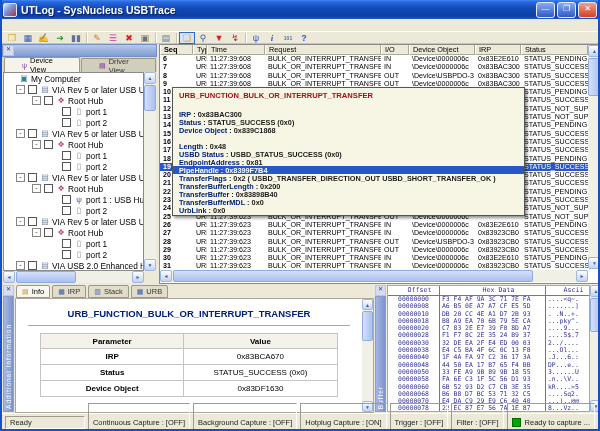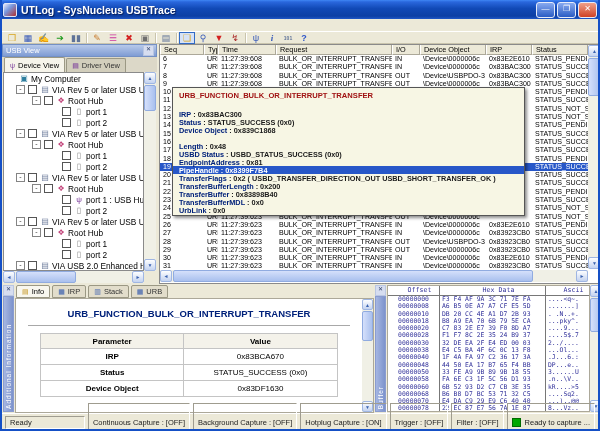--- a/index.html
+++ b/index.html
@@ -29,21 +29,21 @@
   .c-dred{color:#a82222;} .c-hlp{color:#2d55c8;font-weight:bold;}
   .ital{font-style:italic;font-family:"Liberation Serif",serif;font-weight:bold;}
   .tiny{font-size:5px;font-weight:bold;letter-spacing:0;}
   
   .usbview{position:absolute;left:0;top:44px;width:155px;height:240px;background:#ece9d8;}
   .lp-header{position:absolute;left:0;top:0;right:0;height:13px;display:flex;align-items:center;
     background:linear-gradient(180deg,#b7c9ea,#7f9cd4);border:1px solid #7490c4;box-sizing:border-box;}
   .lp-title{flex:1;font-size:7.5px;color:#fff;padding-left:3px;}
   .xbtn{width:9px;height:9px;border:1px solid #b9c6e2;background:#d6ddf0;color:#30406a;font-size:6px;line-height:7px;text-align:center;margin-right:2px;flex:none;}
   .lp-tabs{position:absolute;left:0;top:13px;right:0;height:15px;display:flex;align-items:flex-end;background:#dcd8c8;padding-left:2px;box-sizing:border-box;}
-  .lp-tab{display:flex;align-items:center;height:13px;padding:0 5px;font-size:7.5px;background:#d2cebc;
+  .lp-tab{display:flex;align-items:center;height:13px;padding:0 17px;font-size:7.5px;background:#d2cebc;
     border:1px solid #9b9884;border-bottom:none;border-radius:2px 2px 0 0;margin-right:1px;color:#333;margin-top:39px;}
   .lp-tab.active{background:#f6f4ea;height:14px;color:#000;}
   .lp-tab .tg{font-size:7px;margin-right:3px;color:#7a3a9a;}
   .tree{position:absolute;left:1px;top:28px;right:13px;bottom:13px;background:#fff;border:1px solid #8a8a8a;overflow:hidden;box-sizing:border-box;}
   .titem{height:11px;display:flex;align-items:center;white-space:nowrap;font-size:8.3px;color:#000;}
   .lvl0{padding-left:3px;} .lvl1{padding-left:12px;} .lvl2{padding-left:28px;} .lvl3{padding-left:46px;}
   .exp{width:7px;height:7px;border:1px solid #848484;background:#fff;font-size:7px;line-height:5px;text-align:center;margin-right:3px;flex:none;color:#333;}
   .noexp .exp{visibility:hidden;}
   .chk{width:7px;height:7px;border:1px solid #555;background:#fff;margin-right:3px;flex:none;}
   .tico{width:10px;font-size:8px;flex:none;text-align:center;margin-right:2px;}
@@ -58,21 +58,21 @@
   .sb-thumb.h{background:linear-gradient(180deg,#d5e0fb,#a9c0ee);}
   
   .logpanel{position:absolute;left:157px;top:44px;width:443px;height:240px;background:#fff;border:1px solid #8a8a8a;box-sizing:border-box;}
   .lheader{position:absolute;left:0;top:0;right:13px;height:10px;display:flex;background:#ece9d8;}
   .hcell{box-sizing:border-box;font-size:7.3px;line-height:9px;padding-left:3px;border-right:1px solid #aca899;
     border-left:1px solid #fff;border-bottom:1px solid #aca899;overflow:hidden;white-space:nowrap;flex:none;}
   .lrows{position:absolute;left:0;top:10px;right:13px;bottom:14px;overflow:hidden;}
   .lrow{height:8.3px;display:flex;font-size:7.1px;line-height:8.3px;color:#000;}
   .lrow.sel{background:#2757c8;color:#fff;}
   .cell{box-sizing:border-box;padding-left:3px;overflow:hidden;white-space:nowrap;flex:none;}
-  .w-seq{width:44px;} .w-type{width:14px;} .w-time{width:58px;} .w-req{width:116px;}
+  .w-seq{width:33px;font-weight:bold;} .w-type{width:14px;} .w-time{width:58px;} .w-req{width:116px;}
   .w-io{width:28px;} .w-dev{width:66px;} .w-irp{width:46px;} .w-st{flex:1;}
   
   .urbtip{position:absolute;left:170px;top:87px;width:353px;height:129px;z-index:50;background:#f7f6e4;
     border:1px solid #555;box-shadow:2px 2px 3px rgba(0,0,0,.45);padding:3px 6px;box-sizing:border-box;overflow:hidden;}
   .tt-title{font-size:7.6px;font-weight:bold;color:#a01212;height:11px;white-space:nowrap;}
   .ttl{height:8px;font-size:7.3px;font-weight:bold;white-space:pre;display:flex;}
   .tt-lbl{color:#00217a;white-space:pre;}
   .tt-sep,.tt-val{color:#1a1a1a;white-space:pre;}
   .ttl.hl{background:#2757c8;margin:0 -6px;padding:0 6px;}
   .ttl.hl .tt-lbl,.ttl.hl .tt-sep,.ttl.hl .tt-val{color:#fff;}
@@ -157,21 +157,20 @@
       <span class="tbtn c-dred">↯</span>
       <span class="tbtn sep"></span>
       <span class="tbtn c-blu">ψ</span>
       <span class="tbtn c-blu ital">i</span>
       <span class="tbtn c-stl tiny">101</span>
       <span class="tbtn c-hlp">?</span>
   </div>
 
   <div class="usbview">
     <div class="lp-header">
-      <span class="lp-title">USB View</span>
       <span class="xbtn">✕</span>
     </div>
     <div class="lp-tabs">
 
         <span class="lp-tab active">
           <span class="tg">ψ</span>
           <span>Device View</span>
         </span>
 
         <span class="lp-tab">

